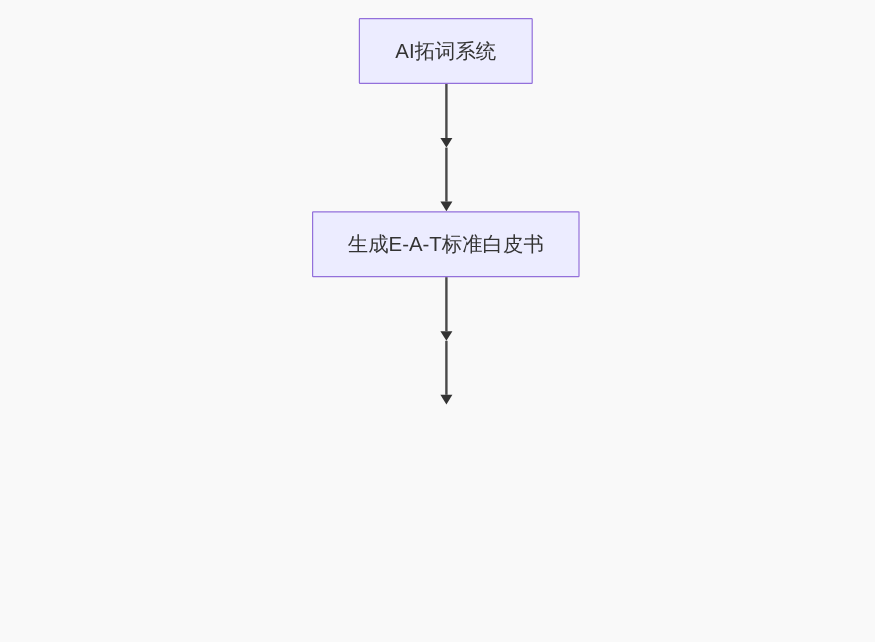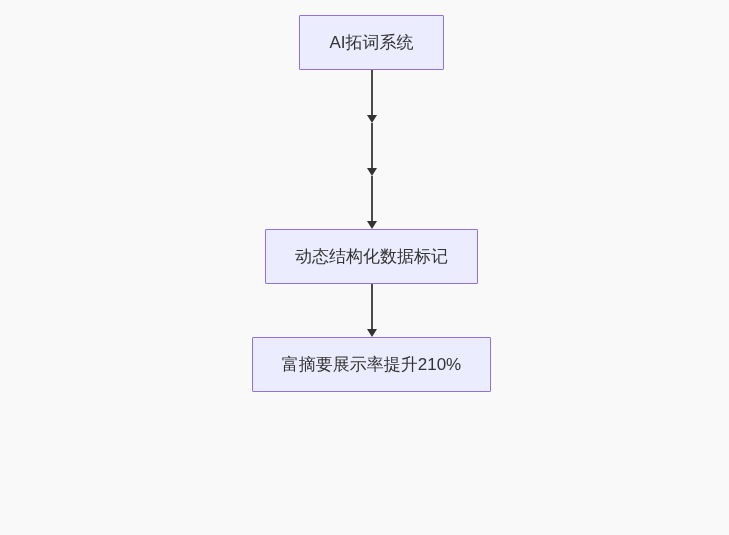--- a/index.html
+++ b/index.html
@@ -71,33 +71,30 @@
       <div class="shaft"></div>
       <div class="head"></div>
     </div>
 
 
     <div class="edge">
       <div class="shaft"></div>
       <div class="head"></div>
     </div>
 
-
-    <div class="edge">
-      <div class="shaft"></div>
-      <div class="head"></div>
-    </div>
-
     <div class="node">
-      <span>动态结构化数据标记</span>
+      <span>生成E-A-T标准白皮书</span>
     </div>
 
     <div class="edge">
       <div class="shaft"></div>
       <div class="head"></div>
     </div>
 
-    <div class="node">
-      <span>富摘要展示率提升210%</span>
+
+    <div class="edge">
+      <div class="shaft"></div>
+      <div class="head"></div>
     </div>
+
 
   </div>
 </div>
 
 </body></html>

